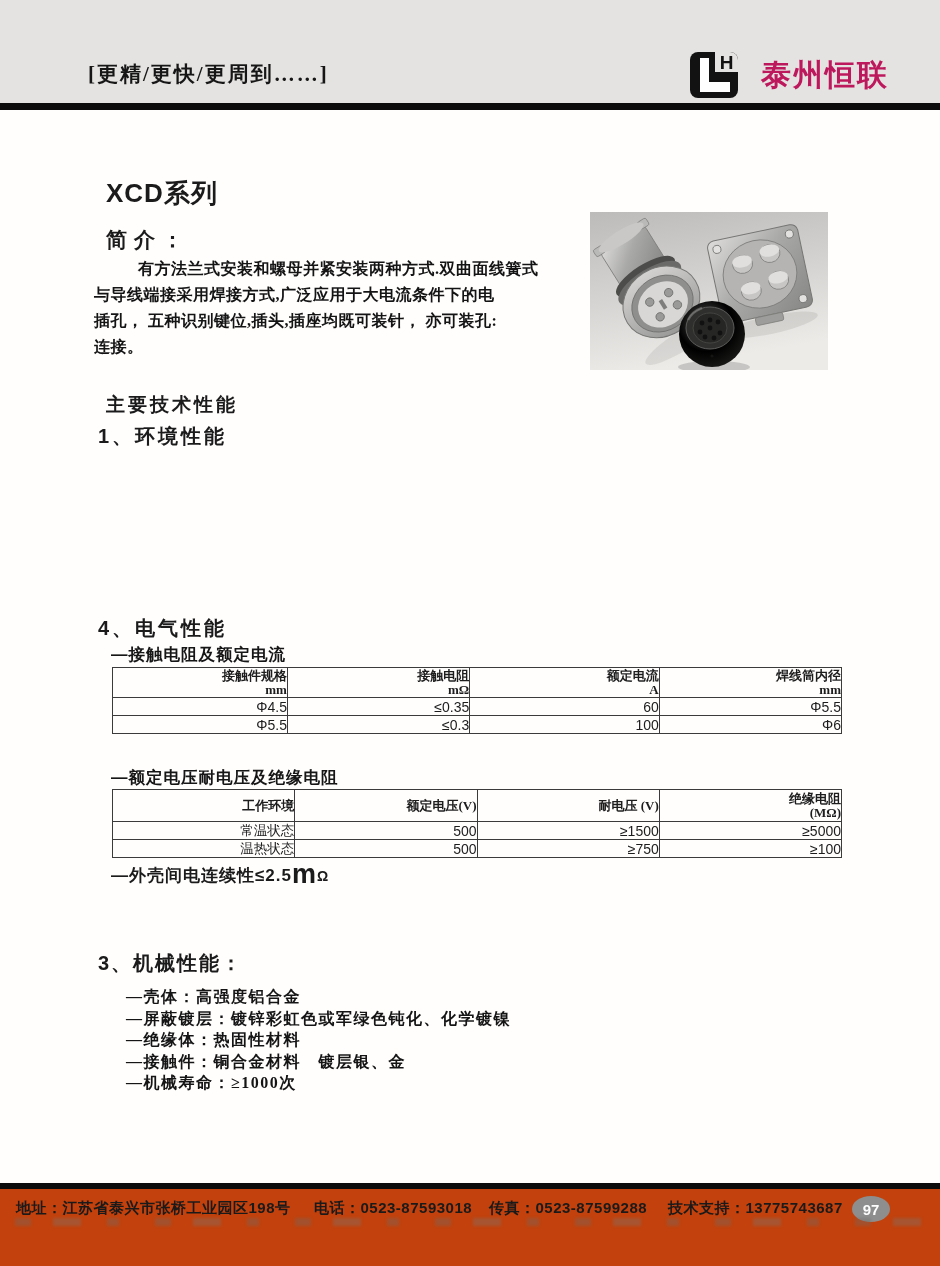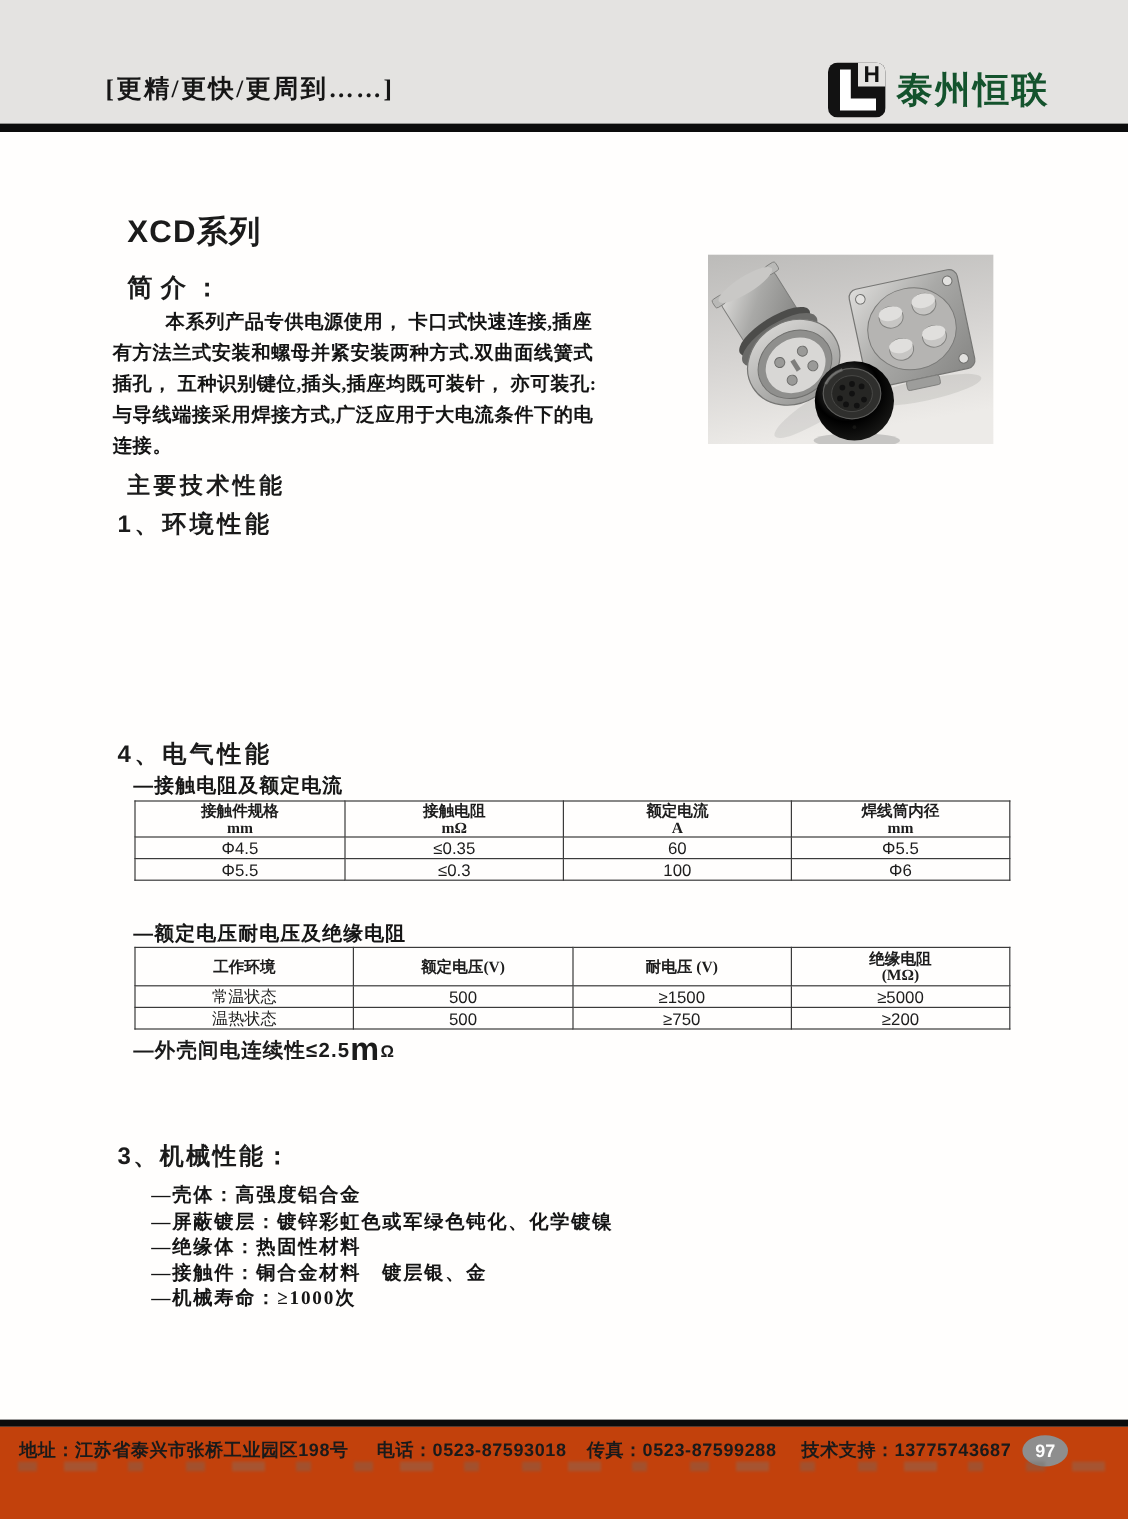--- a/index.html
+++ b/index.html
@@ -6,21 +6,21 @@
   .page{position:relative;width:940px;height:1266px;background:#fffefd;overflow:hidden;
         font-family:"Liberation Sans",sans-serif;color:#1b1b1b;}
 
   
   .hdr{position:absolute;left:0;top:0;width:940px;height:103px;background:#e4e3e1;}
   .hdr-rule{position:absolute;left:0;top:103px;width:940px;height:7px;background:#0c0c0c;}
   .slogan{position:absolute;left:88px;top:60px;font-family:"Liberation Serif",serif;
           font-size:21px;font-weight:700;letter-spacing:2px;color:#161616;}
   .brand-wrap{position:absolute;left:690px;top:51px;height:48px;display:flex;align-items:center;}
   .brand-logo{display:block;}
-  .brand-name{margin-left:9px;font-size:30px;font-weight:900;letter-spacing:2px;color:#14532d;
+  .brand-name{margin-left:23px;font-size:30px;font-weight:900;letter-spacing:2px;color:#be185d;
               font-family:Liberation Sans, sans-serif;}
 
   
   .title{position:absolute;left:106px;top:176px;font-size:26px;font-weight:800;letter-spacing:1px;}
   .intro-h{position:absolute;left:106px;top:226px;font-size:21px;font-weight:800;letter-spacing:7px;}
   .intro-p{position:absolute;left:94px;top:256px;width:470px;font-family:"Liberation Serif",serif;
            font-size:16px;font-weight:700;line-height:26px;letter-spacing:0.5px;color:#141414;}
   .intro-p .ln:first-child{text-indent:44px;}
 
   
@@ -36,21 +36,21 @@
 
   .elec-h{left:98px;top:615px;}
   .sub-h{position:absolute;font-size:16.5px;font-weight:800;letter-spacing:1px;color:#161616;}
   .sub1{left:111px;top:644px;}
   .sub2{left:111px;top:767px;}
 
   .spec-table{position:absolute;left:112px;width:730px;border-collapse:collapse;table-layout:fixed;
               background:#fffefd;}
   .t1{top:667px;}
   .t2{top:789px;}
-  .spec-table th,.spec-table td{border:1px solid #3b3b3b;text-align:center;padding:0;
+  .spec-table th,.spec-table td{border:1px solid #3b3b3b;text-align:right;padding:0;
               font-weight:400;color:#1d1d1d;}
   .spec-table th{font-size:13px;line-height:13.5px;height:29px;font-family:"Liberation Serif",serif;font-weight:600;}
   .t2 th{height:31px;}
   .spec-table td{font-size:14px;height:17px;line-height:16px;font-family:"Liberation Sans",sans-serif;}
   .spec-table td.cjk{font-family:"Liberation Serif",serif;font-size:13.5px;}
 
   .elec-note{position:absolute;left:111px;top:864px;font-size:17px;font-weight:800;letter-spacing:1px;}
   .elec-note .big-m{font-size:27px;font-weight:700;vertical-align:-2px;line-height:17px;}
   .elec-note .omega{font-size:14px;}
 
@@ -87,24 +87,23 @@
         <path d="M10 6 h9 v24 h21 v10 H10 z" fill="#ffffff"></path>
       </svg>
       <span class="brand-name">泰州恒联</span>
     </div>
   </div>
   <div class="hdr-rule"></div>
 
   <div class="title">XCD系列</div>
   <div class="intro-h">简介：</div>
   <div class="intro-p">
-    <div class="ln">本系列产品专供电源使用， 卡口式快速连接,插座</div>
     <div class="ln">有方法兰式安装和螺母并紧安装两种方式.双曲面线簧式</div>
+    <div class="ln">与导线端接采用焊接方式,广泛应用于大电流条件下的电</div>
     <div class="ln">插孔， 五种识别键位,插头,插座均既可装针， 亦可装孔:</div>
-    <div class="ln">与导线端接采用焊接方式,广泛应用于大电流条件下的电</div>
     <div class="ln">连接。</div>
   </div>
 
   <div class="photo">
     <svg width="238" height="158" viewBox="0 0 238 158">
       <defs>
         <linearGradient id="pbg" x1="0" y1="0" x2="0.25" y2="1">
           <stop offset="0" stop-color="#bcbbb9"></stop>
             <stop offset="0.55" stop-color="#d6d4d2"></stop>
           <stop offset="1" stop-color="#edebe8"></stop>
@@ -265,21 +264,21 @@
     <tr>
       <td class="cjk">常温状态</td>
       <td>500</td>
       <td>≥1500</td>
       <td>≥5000</td>
     </tr>
     <tr>
       <td class="cjk">温热状态</td>
       <td>500</td>
       <td>≥750</td>
-      <td>≥200</td>
+      <td>≥100</td>
     </tr>
   </tbody>
     </table>
 
   <div class="elec-note">
     <span>—外壳间电连续性≤2.5</span><span class="big-m">m</span><span class="omega">Ω</span>
   </div>
 
   <div class="sec-h mech-h">3、机械性能：</div>
   <div class="mech-list">

